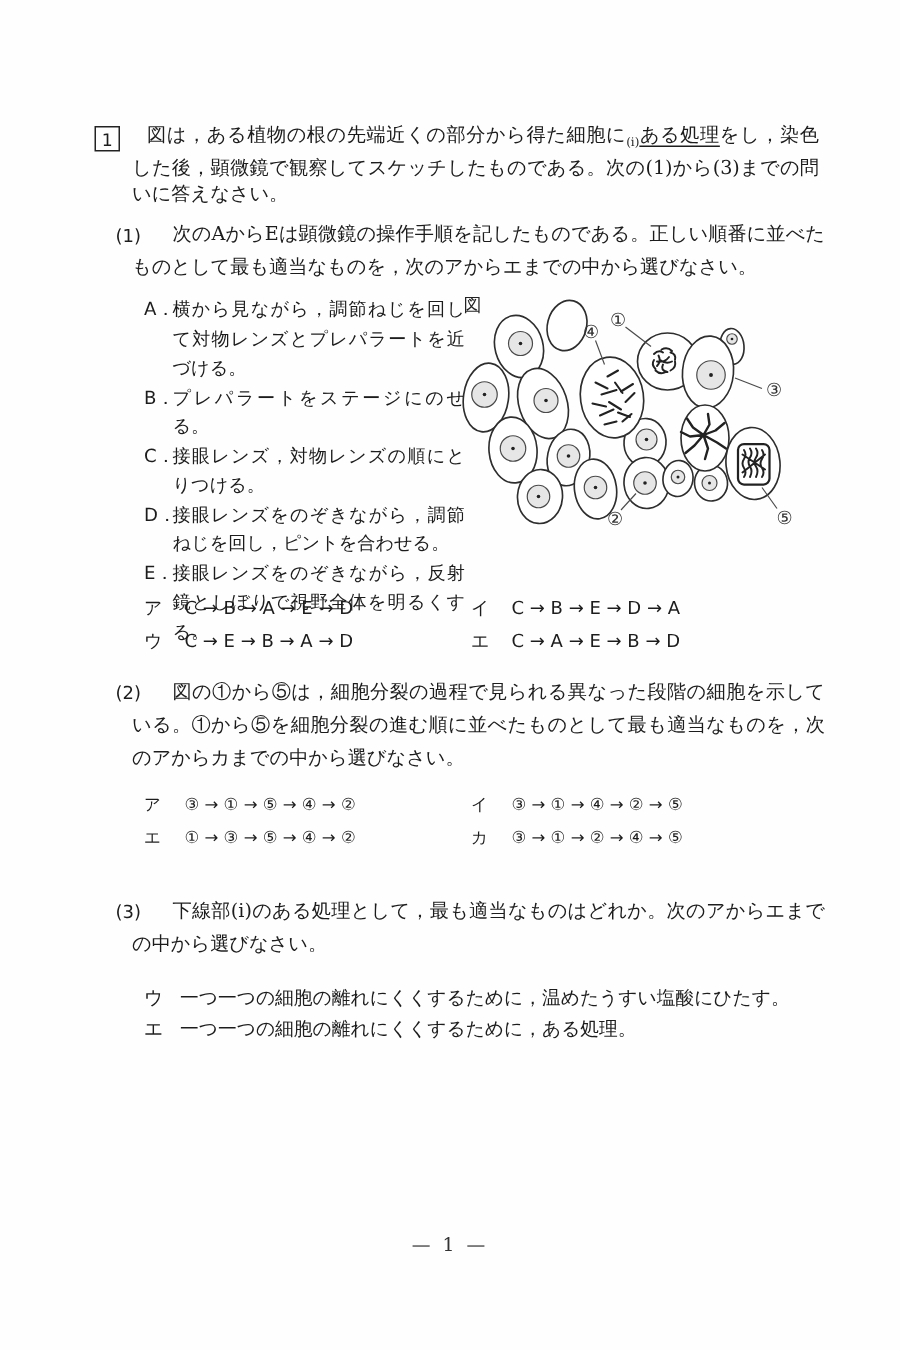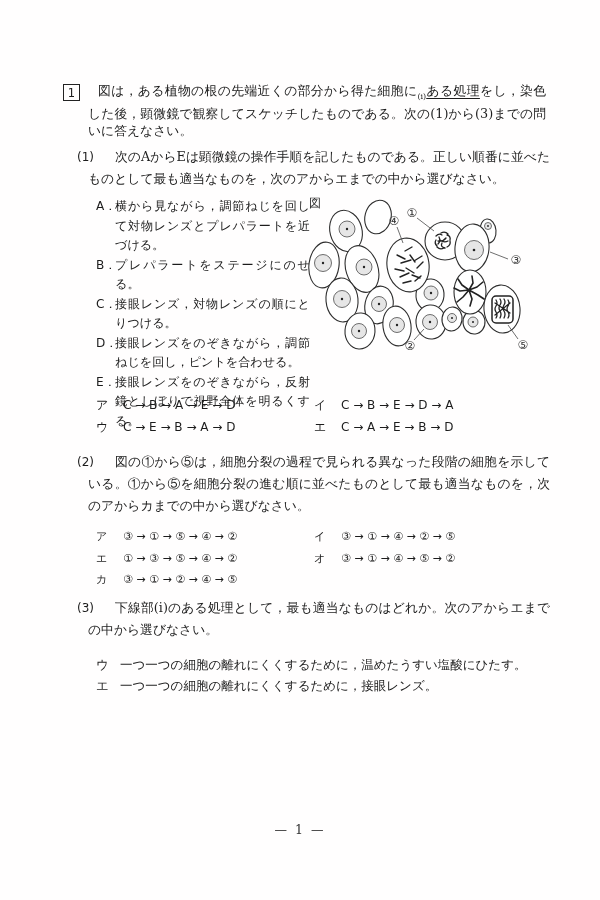--- a/index.html
+++ b/index.html
@@ -169,28 +169,27 @@
   </div>
 
   <p class="part-heading" style="top:451px;">
     <span class="part-num">(2)</span><span>図の①から⑤は，細胞分裂の過程で見られる異なった段階の細胞を示している。①から⑤を細胞分裂の進む順に並べたものとして最も適当なものを，次のアからカまでの中から選びなさい。</span>
   </p>
 
   <div class="choice-grid cg2">
     <div><span class="choice-label">ア</span><span>③ → ① → ⑤ → ④ → ②</span></div>
     <div><span class="choice-label">イ</span><span>③ → ① → ④ → ② → ⑤</span></div>
     <div><span class="choice-label">エ</span><span>① → ③ → ⑤ → ④ → ②</span></div>
-    <div><span class="choice-label">オ</span><span>③ → ① → ④ → ⑤ → ②</span></div>
     <div><span class="choice-label">カ</span><span>③ → ① → ② → ④ → ⑤</span></div>
   </div>
 
   <p class="part-heading" style="top:597px;">
     <span class="part-num">(3)</span><span>下線部(i)のある処理として，最も適当なものはどれか。次のアからエまでの中から選びなさい。</span>
   </p>
 
   <div class="choices3">
     <div class="choice3-row"><span class="choice-label">ウ</span><span>一つ一つの細胞の離れにくくするために，温めたうすい塩酸にひたす。</span></div>
-    <div class="choice3-row"><span class="choice-label">エ</span><span>一つ一つの細胞の離れにくくするために，接眼レンズ。</span></div>
+    <div class="choice3-row"><span class="choice-label">エ</span><span>一つ一つの細胞の離れにくくするために，ある処理。</span></div>
   </div>
 
   <div class="pageno">— 1 —</div>
 
 </div>
 
 </body></html>

